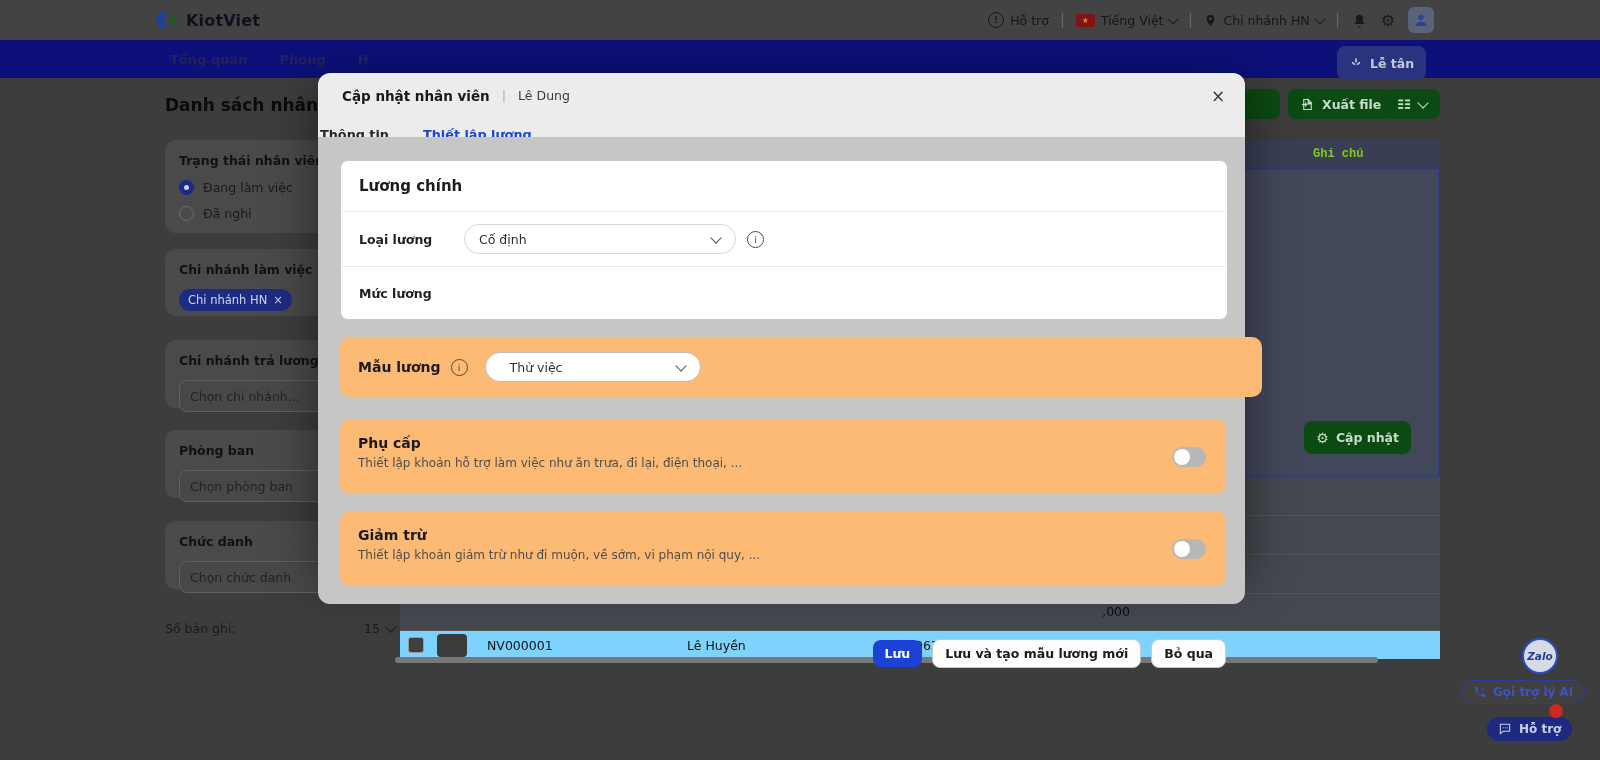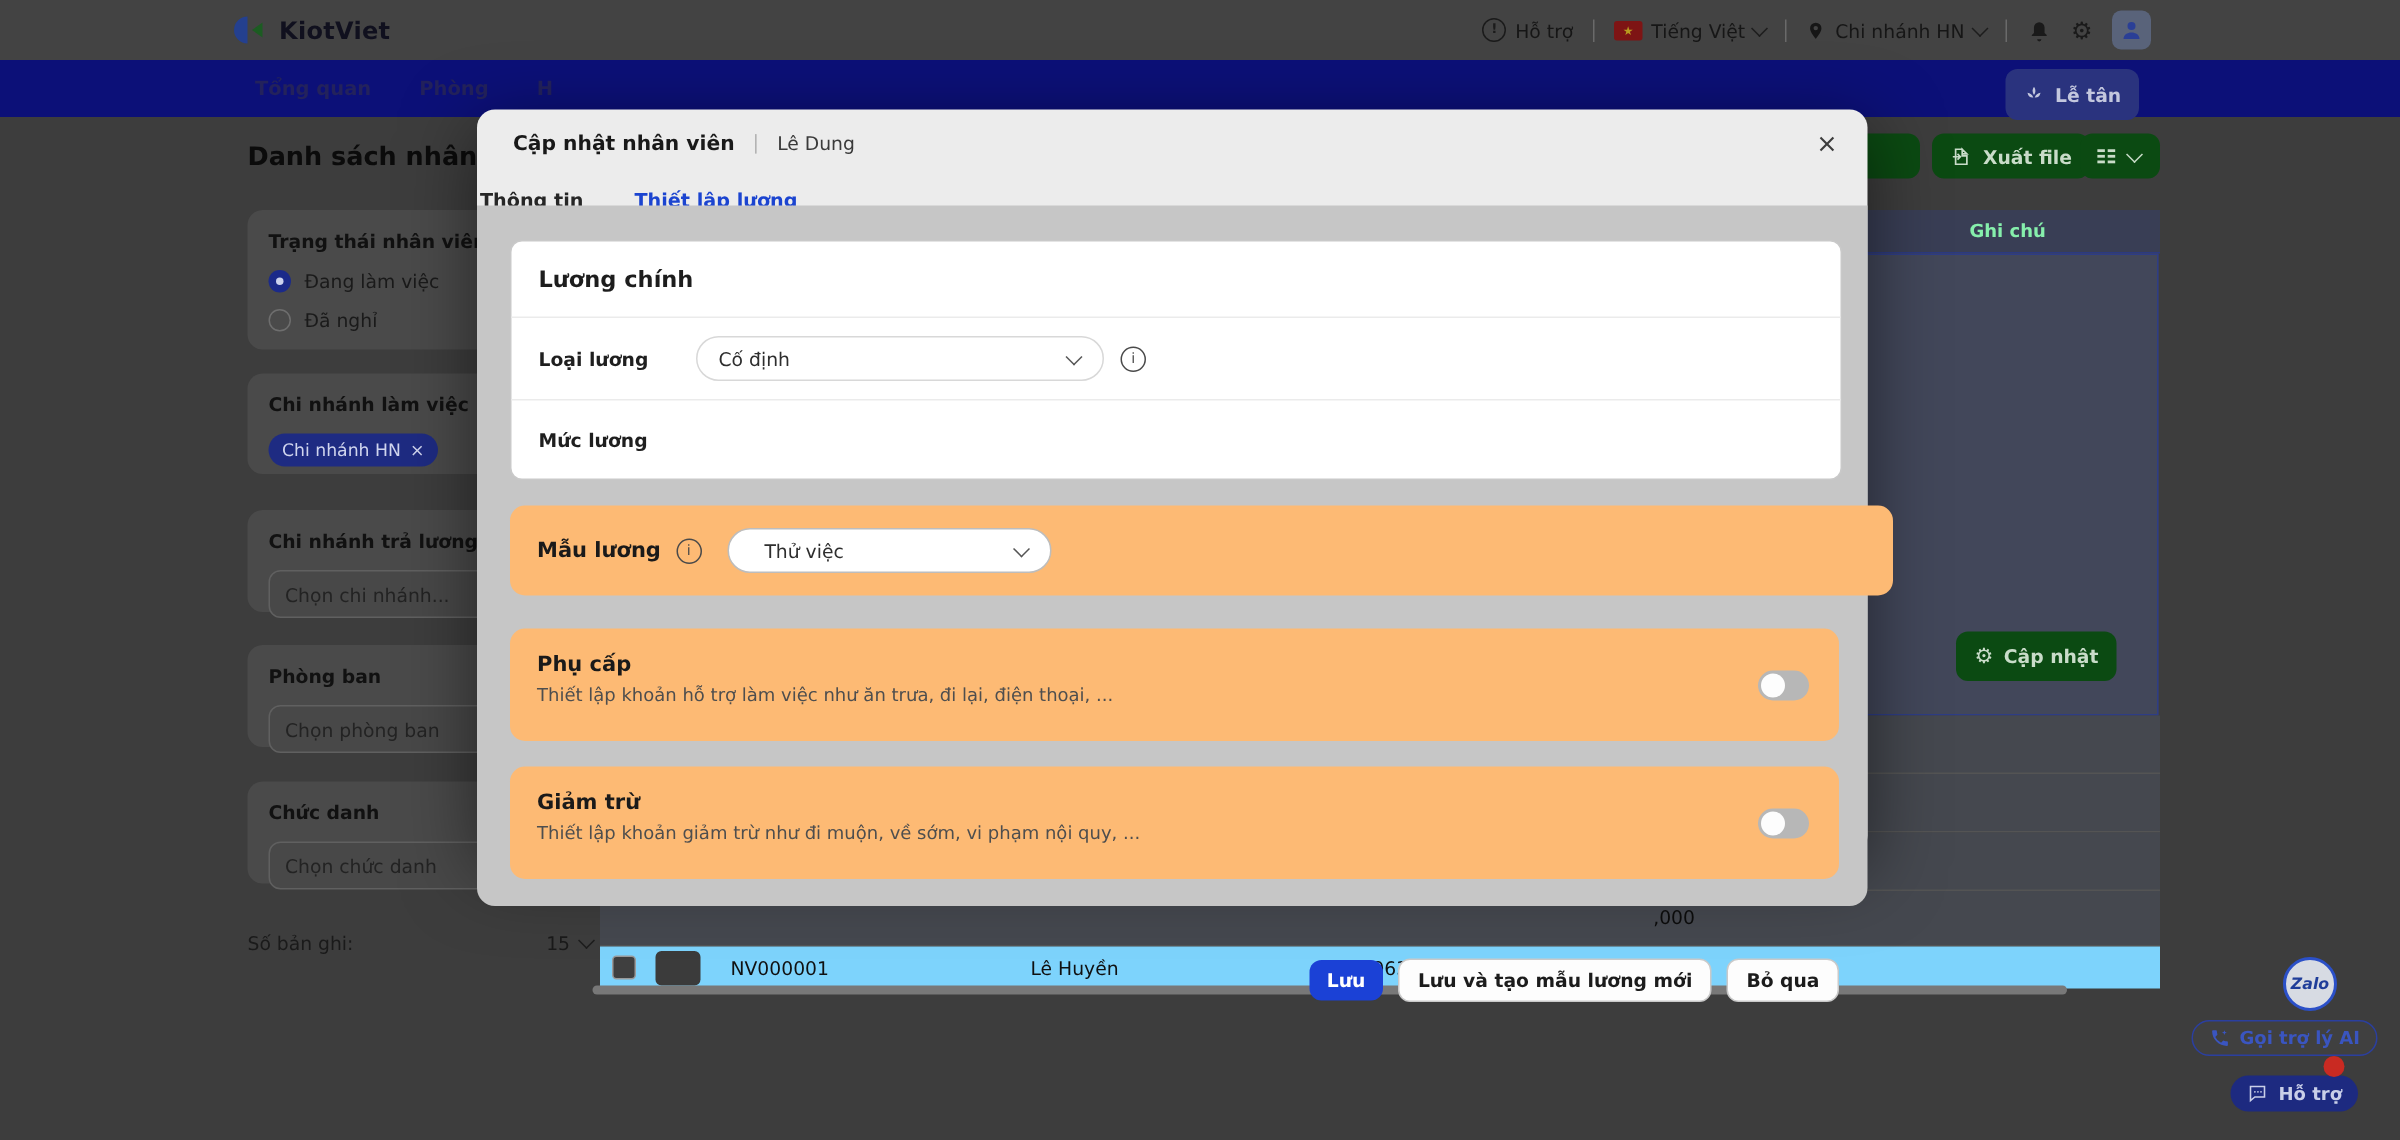--- a/index.html
+++ b/index.html
@@ -26,21 +26,21 @@
   .card-title{font-size:12.5px;font-weight:bold;color:#111;margin-bottom:12px;}
   .radio-row{display:flex;align-items:center;gap:9px;margin-bottom:11px;font-size:12.5px;color:#1a1a1a;cursor:pointer;}
   .radio{width:15px;height:15px;border-radius:50%;border:1.6px solid #6e6e6e;box-sizing:border-box;}
   .radio.on{border:none;background:#1b2a8a;position:relative;}
   .radio.on::after{content:"";position:absolute;left:5px;top:5px;width:5px;height:5px;border-radius:50%;background:#ccd2ee;}
   .tag{display:inline-flex;align-items:center;gap:6px;background:#1e2b82;color:#d0d5ee;font-size:11.5px;border-radius:11px;height:22px;padding:0 9px;}
   .s-input{height:30px;border:1px solid #606060;border-radius:8px;background:#484848;color:#232323;font-size:12.5px;display:flex;align-items:center;padding:0 10px;}
   .records{left:165px;top:621px;width:230px;display:flex;align-items:center;justify-content:space-between;color:#1a1a1a;font-size:12.5px;}
   .btn-green{background:#0b4a12;color:#c9dcc9;border-radius:8px;height:30px;display:flex;align-items:center;gap:7px;padding:0 12px;font-size:12.5px;font-weight:bold;}
   .thead{left:400px;top:140px;width:1040px;height:29px;background:#393e55;border-bottom:1px solid #2c3a7e;}
-  .th{position:absolute;top:7px;font-size:12px;font-weight:bold;color:#86efac;}
+  .th{position:absolute;top:7px;font-size:12px;font-weight:bold;color:#84cc16;font-family:Liberation Mono, monospace;}
   .detail-box{left:400px;top:169px;width:1039px;height:308px;border:1px solid #2e3d85;background:#42475a;}
   .trow{left:400px;width:1040px;height:39px;background:#45484f;border-bottom:1px solid #545454;}
   .tval{position:absolute;right:310px;font-size:12.5px;color:#0c0c0c;}
   .nvrow{left:400px;top:631px;width:1040px;height:28px;background:#7dd3fc;display:flex;align-items:center;font-size:12.5px;color:#101010;}
   .cb{width:14px;height:14px;border:1.5px solid #9a9a9a;border-radius:3px;background:#3f3f3f;}
   .thumb{width:30px;height:23px;background:#3b3b3b;border-radius:4px;}
   .hscroll{left:395px;top:657px;width:983px;height:6px;background:#787878;border-radius:3px;}
   
   .zalo{left:1522px;top:638px;width:36px;height:36px;border-radius:50%;background:#d7dbe3;border:2px solid #2b50c8;display:flex;align-items:center;justify-content:center;font-size:10.5px;font-weight:bold;font-style:italic;color:#1f3d99;}
   .callai{left:1461px;top:680px;height:24px;border:1.5px solid #2b3f9f;border-radius:13px;background:#404040;display:flex;align-items:center;gap:6px;padding:0 11px;color:#3a55c0;font-size:12px;font-weight:bold;}

